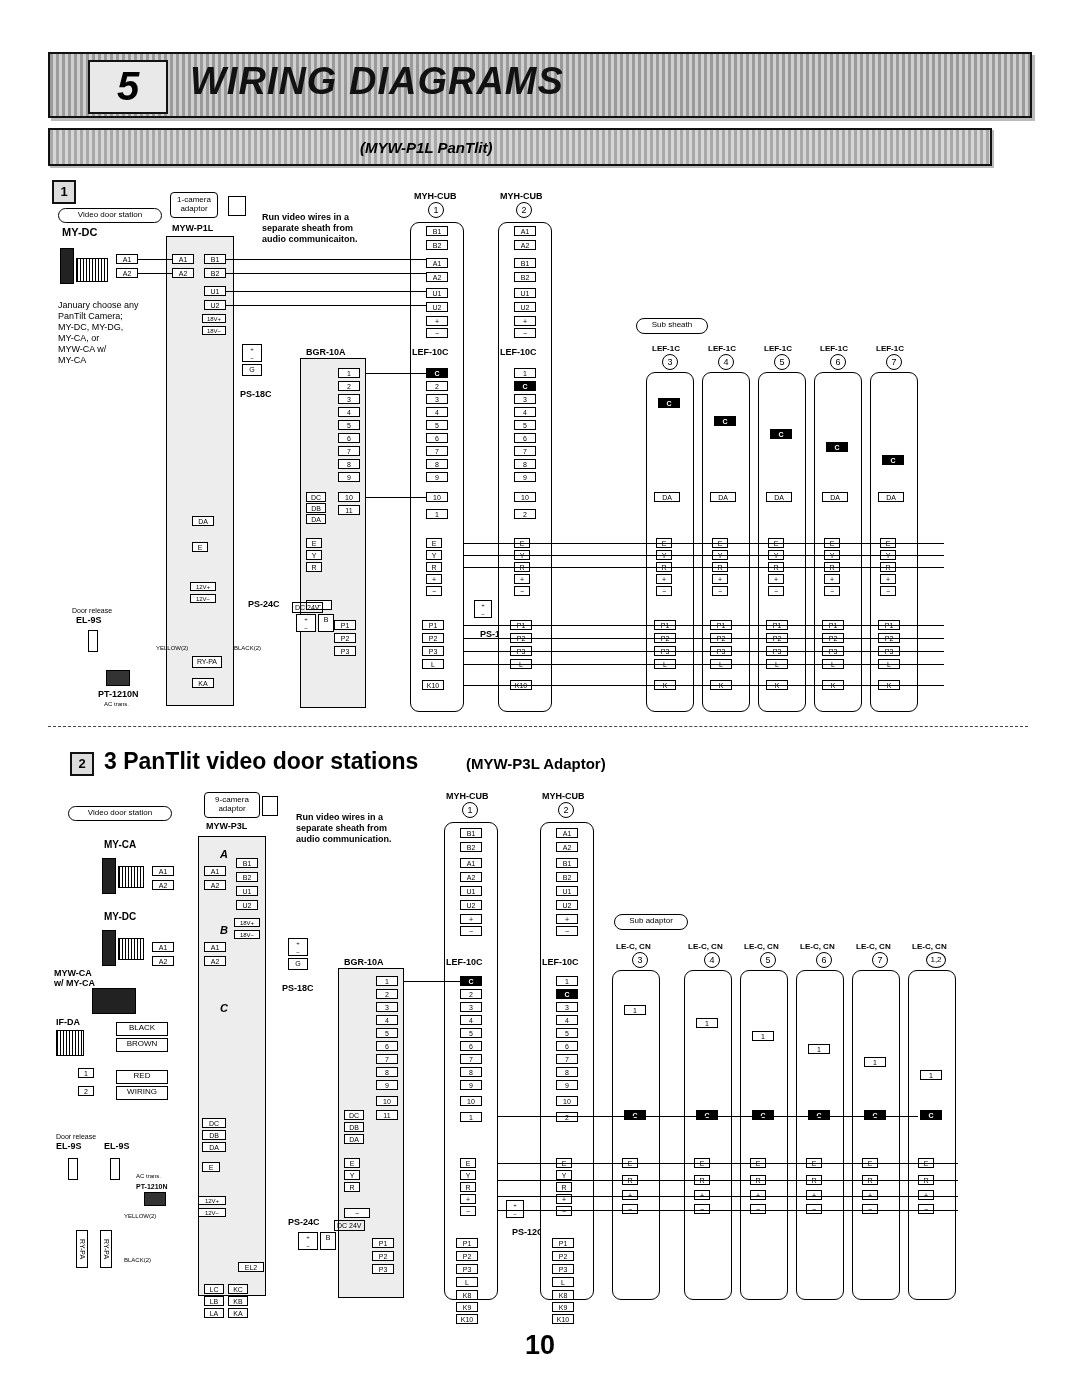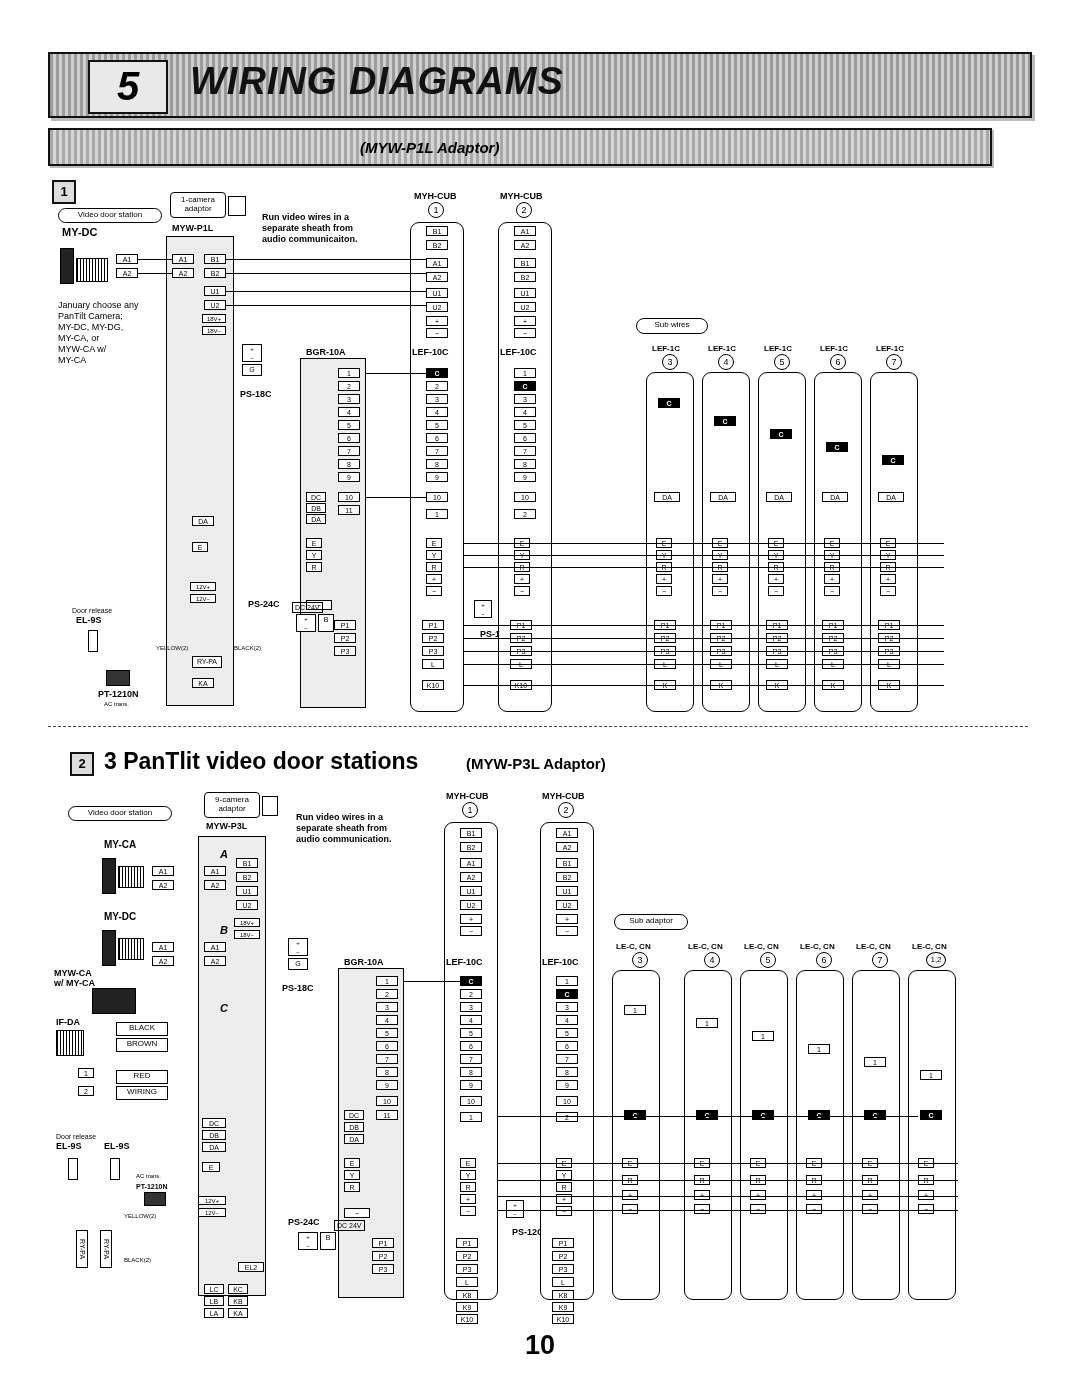--- a/index.html
+++ b/index.html
@@ -55,29 +55,29 @@
 <body>
 
 <div class="page">
 
   <div class="banner">
     <div class="num">5</div>
     <div class="title">WIRING DIAGRAMS</div>
   </div>
 
   <div class="subbanner">
-    <div class="t2">(MYW-P1L Adaptor)</div>
+    <div class="t2">(MYW-P1L PanTlit)</div>
   </div>
 
   <div class="sqmark" style="left:52px;top:180px;">1</div>
 
   <div class="rndbox" style="left:58px;top:208px;width:104px;height:15px;">Video door station</div>
   <div class="lbl b" style="left:62px;top:228px;font-size:11px;">MY-DC</div>
 
-  <div class="box" style="left:170px;top:192px;width:56px;height:26px;border-radius:4px;font-size:8px;white-space:pre;padding-top:2px;">1-camera
+  <div class="box" style="left:170px;top:192px;width:48px;height:26px;border-radius:4px;font-size:8px;white-space:pre;padding-top:2px;">1-camera
 adaptor</div>
   <div class="dev" style="left:228px;top:196px;width:18px;height:20px;"></div>
   <div class="lbl b" style="left:172px;top:224px;font-size:9px;">MYW-P1L</div>
 
   <div class="note" style="left:262px;top:212px;">Run video wires in a
 separate sheath from
 audio communicaiton.</div>
 
   <div class="lbl" style="left:58px;top:300px;font-size:9px;line-height:11px;white-space:pre;">January choose any
 PanTilt Camera;
@@ -203,21 +203,21 @@
   <div class="term" style="left:514px;top:550px;width:16px;">Y</div>
   <div class="term" style="left:514px;top:562px;width:16px;">R</div>
   <div class="term" style="left:514px;top:574px;width:16px;">+</div>
   <div class="term" style="left:514px;top:586px;width:16px;">−</div>
   <div class="term" style="left:510px;top:620px;">P1</div>
   <div class="term" style="left:510px;top:633px;">P2</div>
   <div class="term" style="left:510px;top:646px;">P3</div>
   <div class="term" style="left:510px;top:659px;">L</div>
   <div class="term" style="left:510px;top:680px;">K10</div>
 
-  <div class="rndbox" style="left:636px;top:318px;width:72px;height:16px;">Sub wires</div>
+  <div class="rndbox" style="left:636px;top:318px;width:72px;height:16px;">Sub sheath</div>
 
   <div class="lbl b" style="left:652px;top:344px;font-size:8px;">LEF-1C</div>
   <div class="circ" style="left:662px;top:354px;width:16px;height:16px;line-height:14px;">3</div>
   <div class="unit" style="left:646px;top:372px;width:48px;height:340px;"></div>
   <div class="term blk" style="left:658px;top:398px;">C</div>
   <div class="term" style="left:654px;top:492px;width:26px;">DA</div>
   <div class="term" style="left:656px;top:538px;width:16px;">E</div>
   <div class="term" style="left:656px;top:550px;width:16px;">Y</div>
   <div class="term" style="left:656px;top:562px;width:16px;">R</div>
   <div class="term" style="left:656px;top:574px;width:16px;">+</div>

